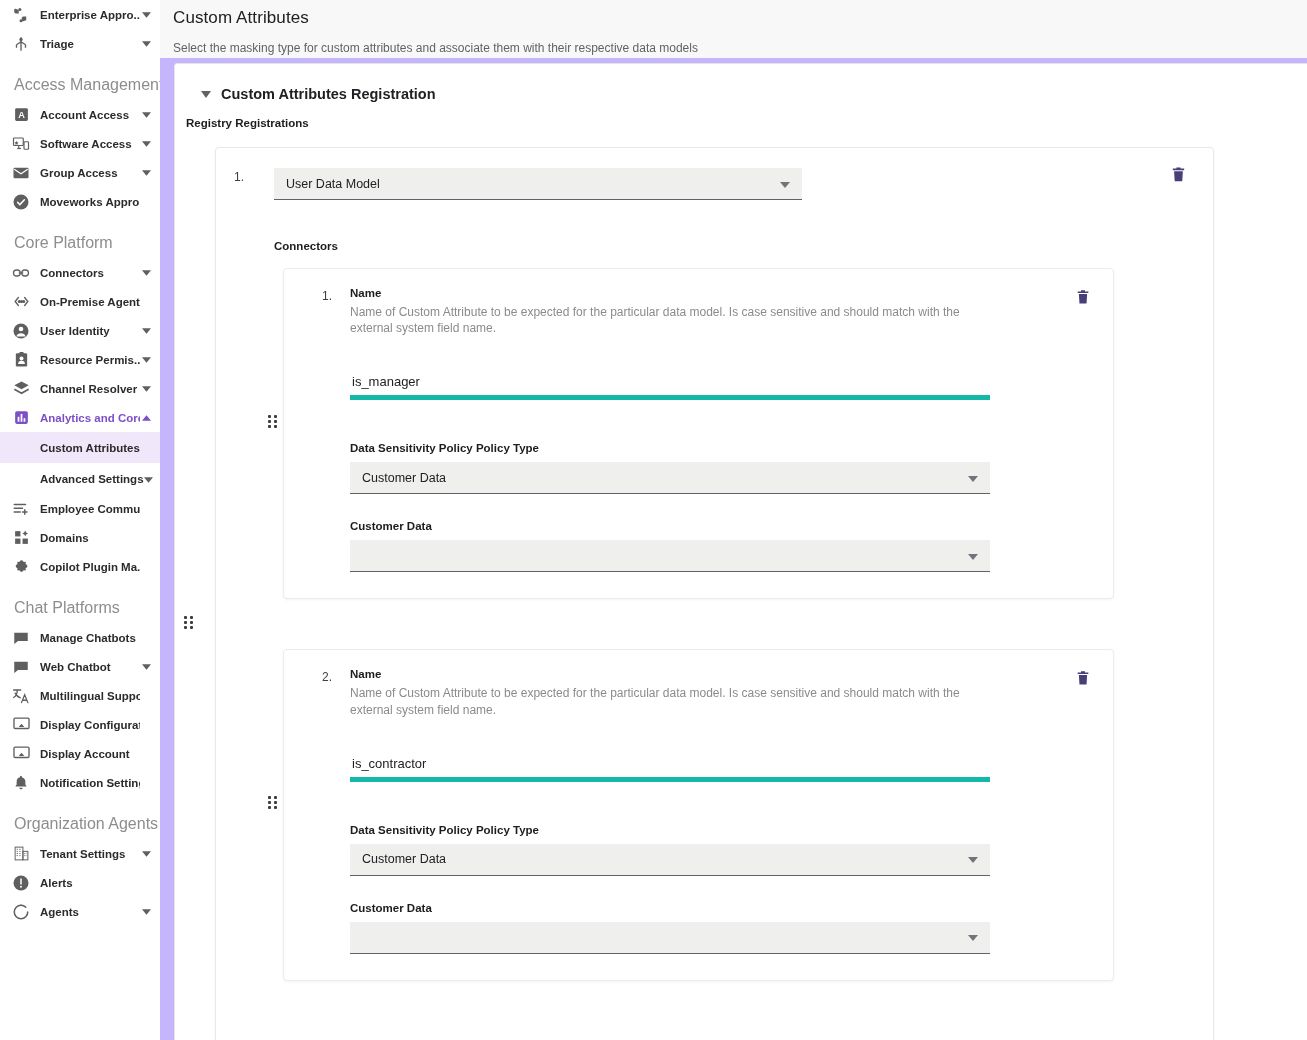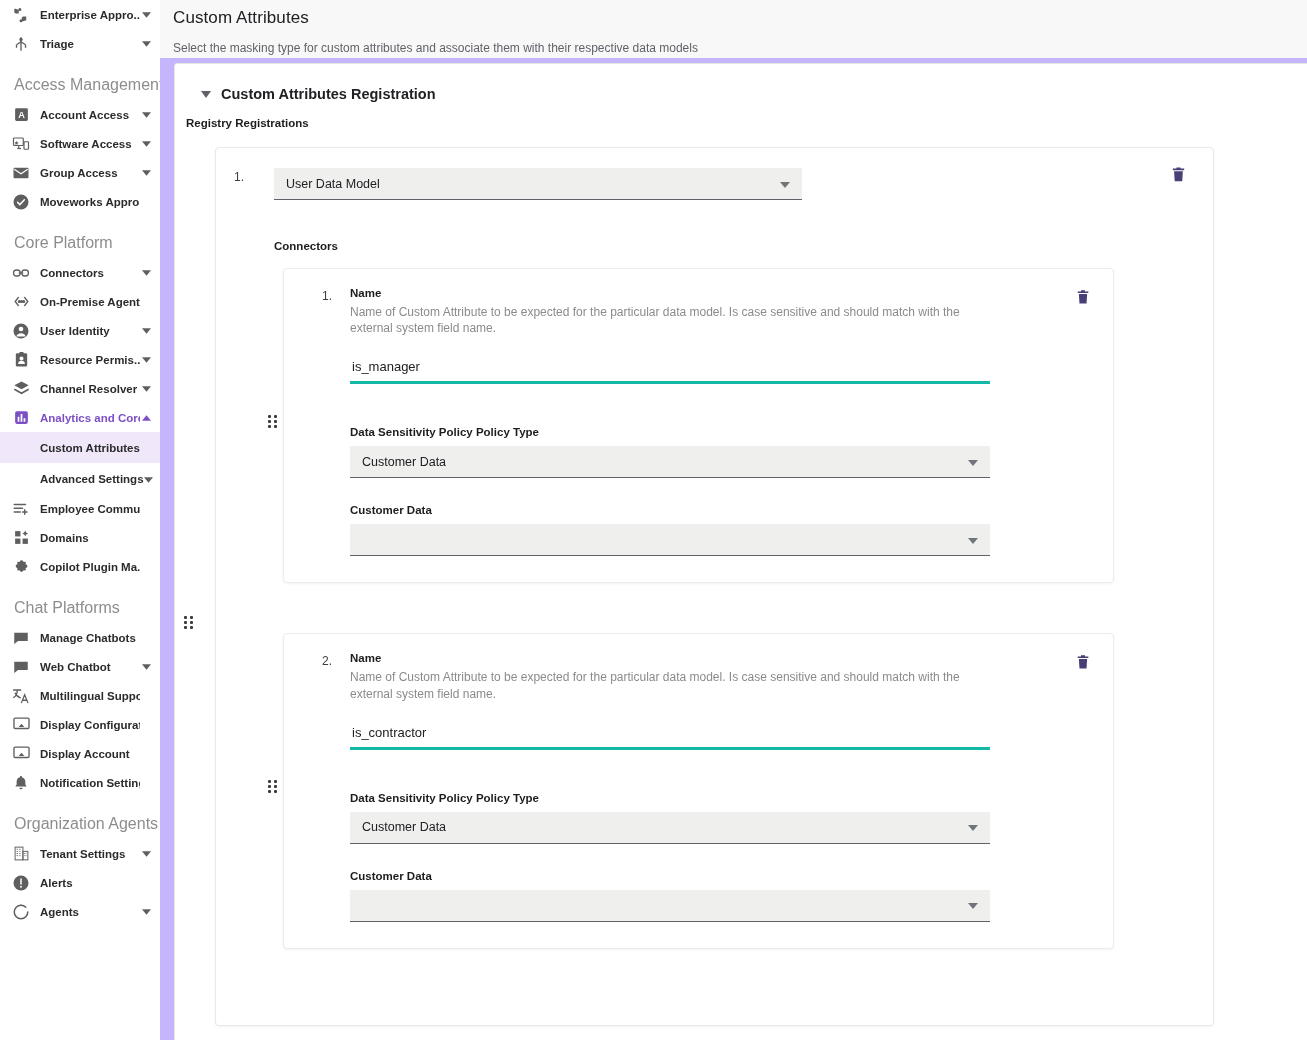--- a/index.html
+++ b/index.html
@@ -235,27 +235,28 @@
     font-size: 12px;
     color: #8b8b8b;
     line-height: 1.35;
     max-width: 642px;
     margin-bottom: 18px;
   }
   .text-input {
     width: 640px;
     height: 30px;
     border: none;
-    border-bottom: 3px solid #14b8a6;
+    border-bottom: 5px solid #14b8a6;
     background: transparent;
     font-size: 13px;
     color: #202124;
     font-family: "Liberation Sans", sans-serif;
     padding: 0 2px 2px 2px;
     outline: none;
+    margin-top: 16px;
   }
   .gap-42 { height: 42px; }
   .gap-26 { height: 26px; }
   .select-attr { width: 640px; }
 
   .trash-btn {
     position: absolute;
     cursor: pointer;
     line-height: 0;
   }

